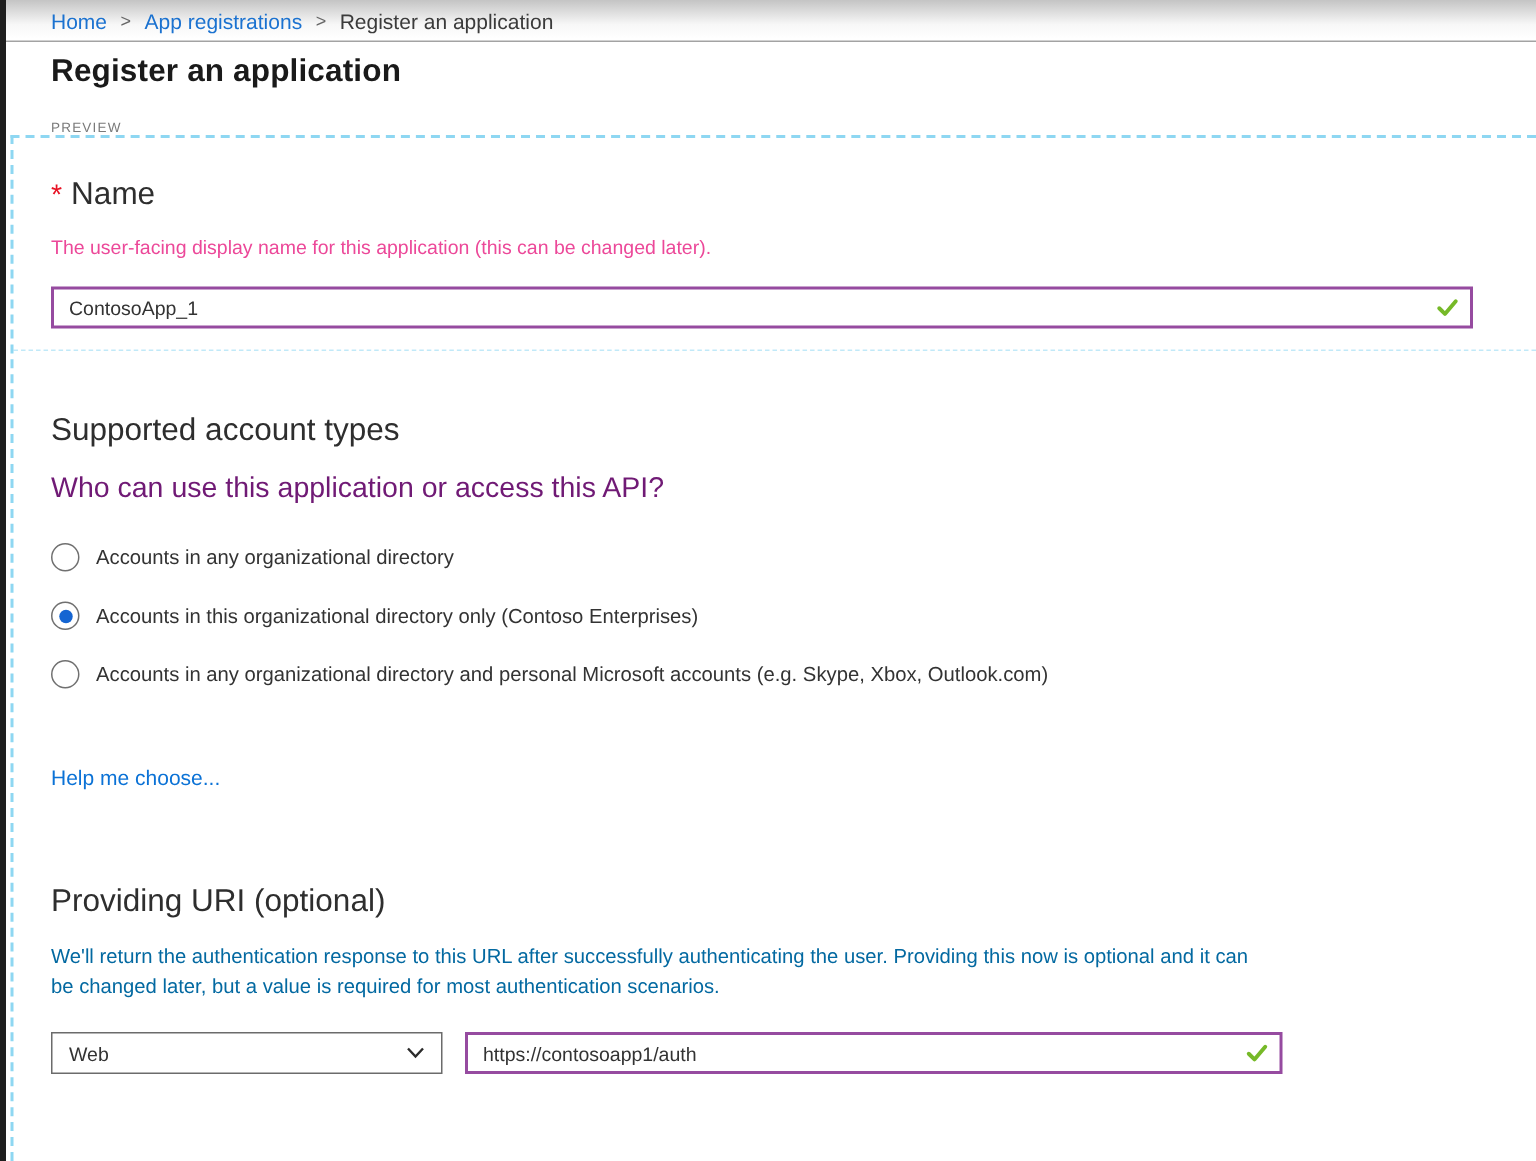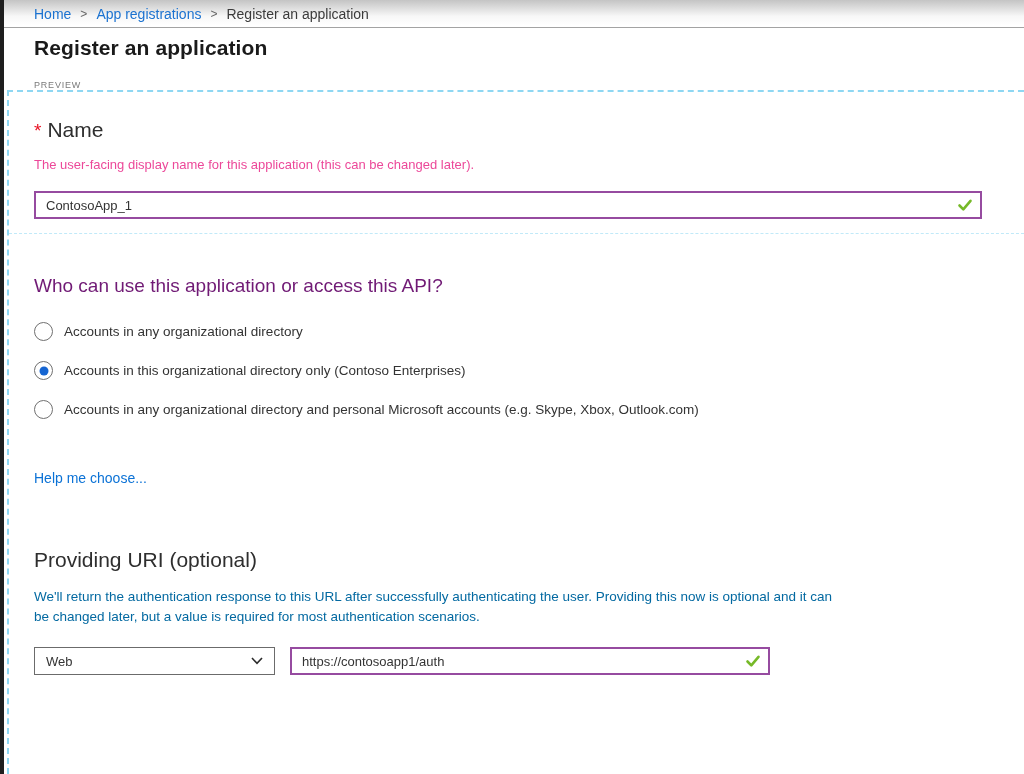--- a/index.html
+++ b/index.html
@@ -81,27 +81,27 @@
   }
   .radio-label { font-size: 13.5px; color: #333333; margin-left: 11px; }
 
   .help-link { display: inline-block; margin-top: 31px; font-size: 14px; color: #0b72d6; cursor: pointer; }
 
   .redirect-section { margin-top: 61px; }
   .redirect-desc { font-size: 13.5px; color: #0369a1; margin-top: 15px; width: 806px; line-height: 19.5px; }
 
   .controls-row { margin-top: 21px; display: flex; align-items: center; }
   .dropdown {
-    width: 241px; height: 28px;
+    width: 261px; height: 28px;
     border: 1px solid #6b6b6b; background: #ffffff;
     display: flex; align-items: center; justify-content: space-between;
     padding: 0 11px; font-size: 13px; color: #333333; cursor: pointer;
   }
   .chevron-icon { width: 12px; height: 8px; }
-  .input-wrap.uri-input-wrap { width: 480px; margin: 0 0 0 15px; }
+  .input-wrap.uri-input-wrap { width: 545px; margin: 0 0 0 15px; }
 </style>
 </head>
 <body>
 
 <div class="left-bar"></div>
 
 <div class="page">
 
   <div class="breadcrumb-row">
     <a class="crumb-link">Home</a>
@@ -124,20 +124,21 @@
       <div class="input-wrap name-input-wrap">
         <input class="text-input" type="text" value="ContosoApp_1" style="">
         <svg class="check-icon" viewBox="0 0 16 16">
           <path d="M2.5 8.5 L6.3 12.3 L13.5 3.8" stroke="#76b928" stroke-width="2.6" fill="none" stroke-linecap="round" stroke-linejoin="round"></path>
         </svg>
       </div>
       <div class="faint-sep"></div>
     </div>
 
     <div class="account-section">
+      <div class="section-title">Supported account types</div>
       <div class="question-text">Who can use this application or access this API?</div>
       <div class="radio-group">
         <div class="radio-row">
           <span class="radio-circle"></span>
           <span class="radio-label">Accounts in any organizational directory</span>
         </div>
         <div class="radio-row">
           <span class="radio-circle selected"></span>
           <span class="radio-label">Accounts in this organizational directory only (Contoso Enterprises)</span>
         </div>

